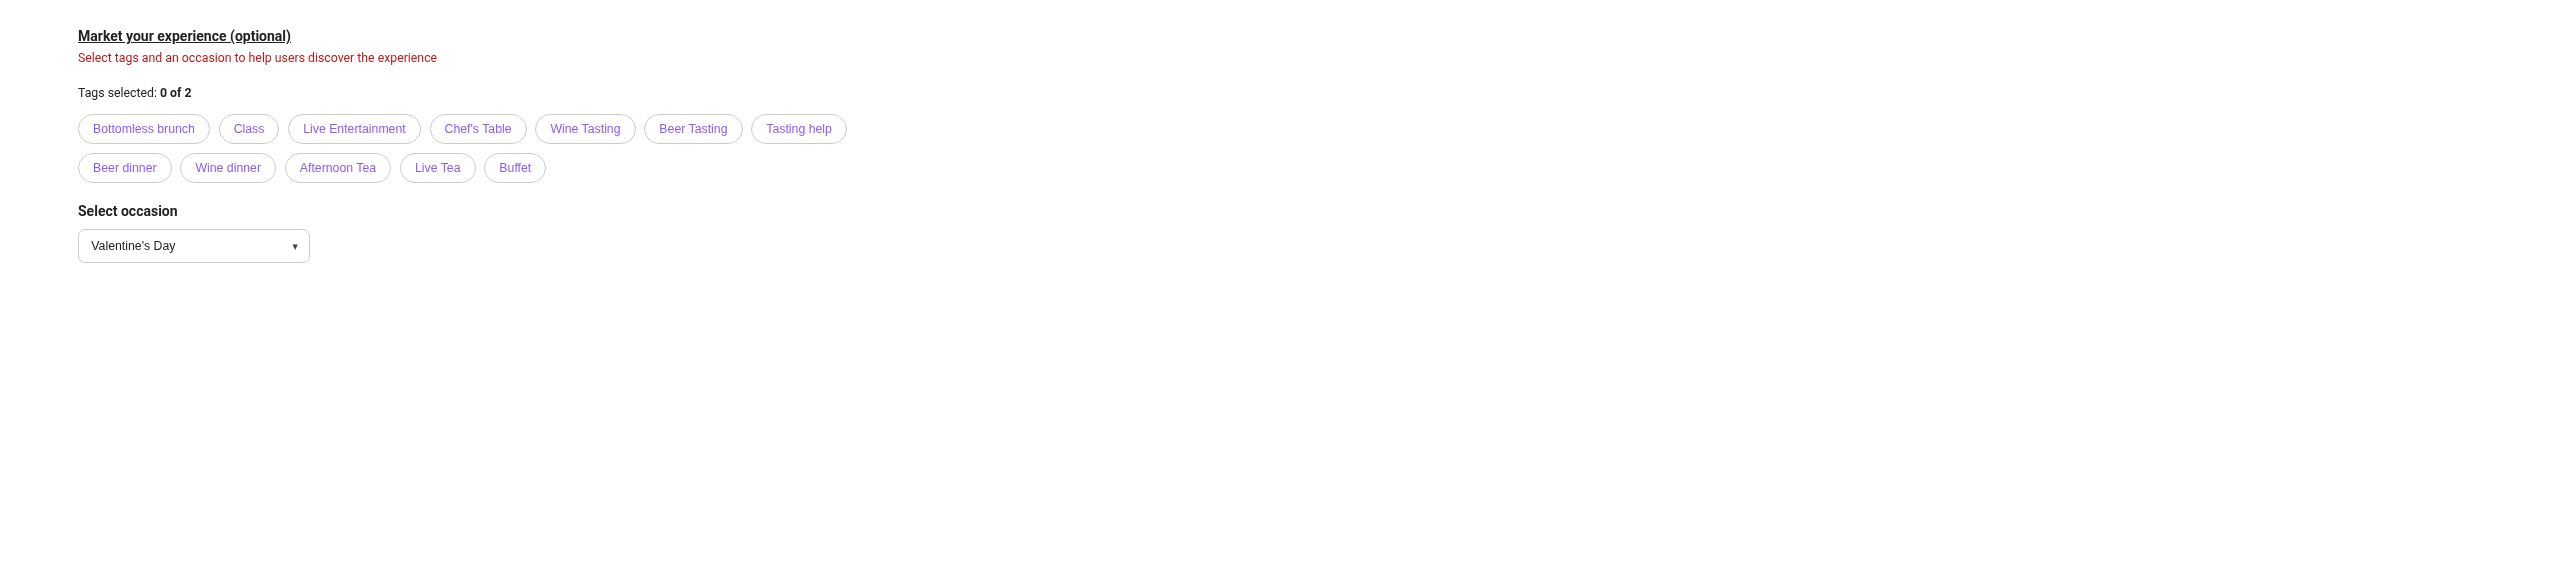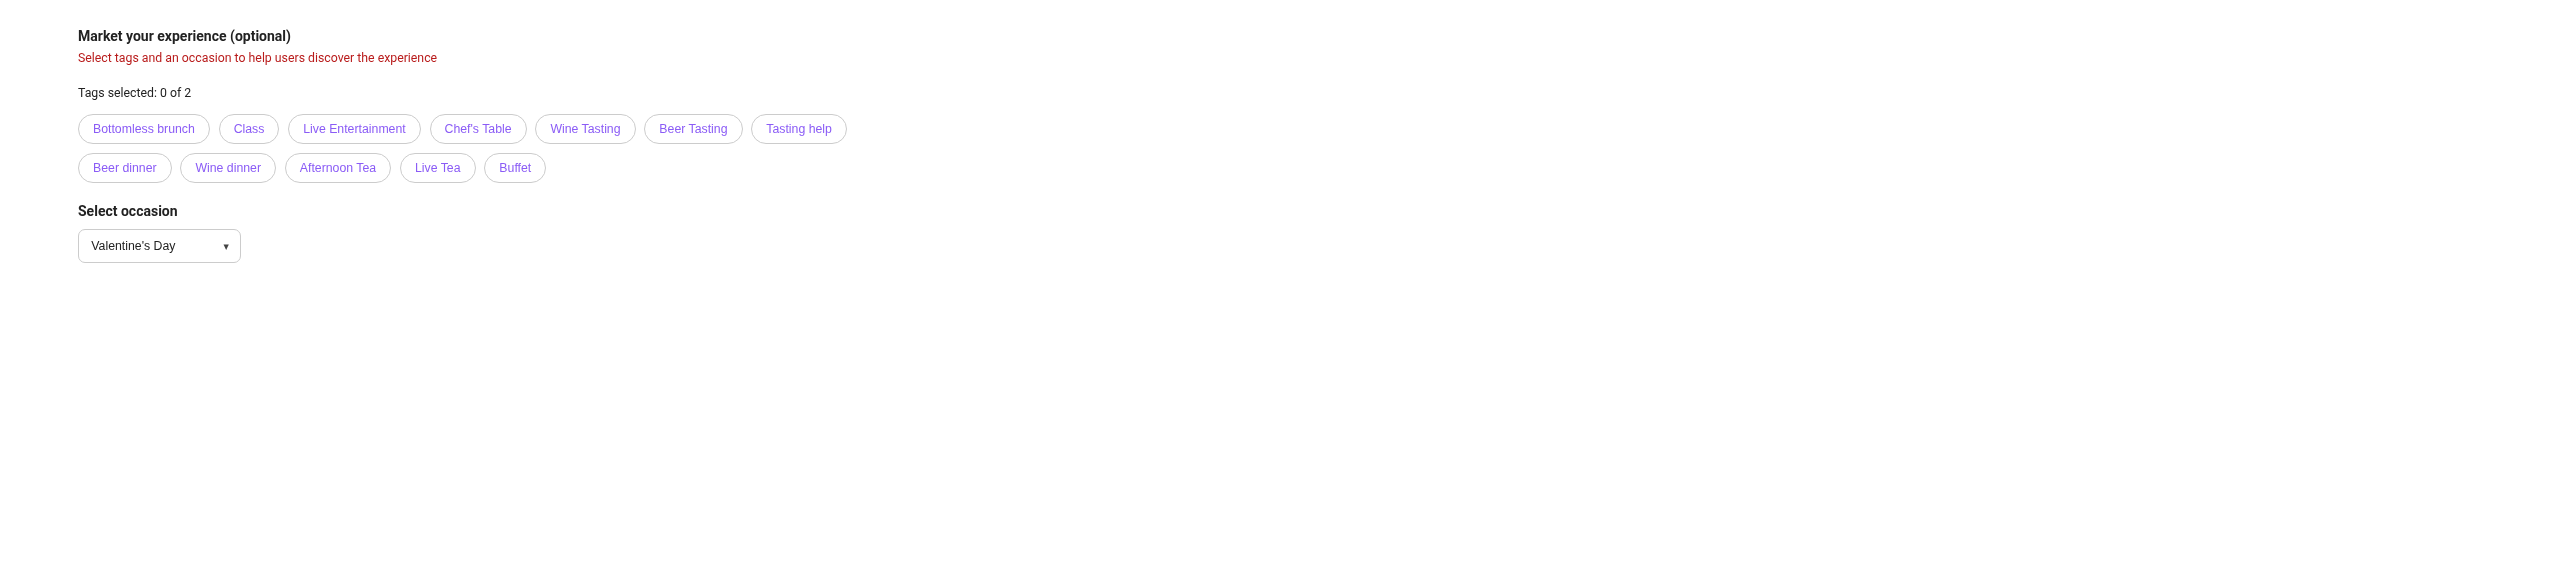--- a/index.html
+++ b/index.html
@@ -13,35 +13,36 @@
       background: #ffffff;
       color: #222222;
       font-size: 12.3px;
       padding: 28px 78px;
     }
 
     .section-title {
       font-size: 14px;
       font-weight: 700;
       margin-bottom: 7px;
+      text-decoration: underline;
     }
 
     .section-subtitle {
       font-size: 12.3px;
       color: #b91c1c;
       margin-bottom: 21px;
     }
 
     .tags-count {
       font-size: 12.3px;
       margin-bottom: 14px;
     }
 
     .tags-count strong {
-      font-weight: 400;
+      font-weight: 700;
     }
 
     .tags-row {
       display: flex;
       flex-wrap: wrap;
       gap: 8.8px;
       margin-bottom: 8.8px;
     }
 
     .tag-chip {
@@ -62,21 +63,21 @@
     .select-occasion-label {
       font-size: 14px;
       font-weight: 700;
       margin-top: 20px;
       margin-bottom: 10.6px;
     }
 
     .occasion-select-wrapper {
       position: relative;
       display: inline-block;
-      width: 163px;
+      width: 232px;
     }
 
     .occasion-select {
       width: 100%;
       padding: 8.8px 35px 8.8px 12.3px;
       border: 1.3px solid #cccccc;
       border-radius: 7px;
       font-size: 12.3px;
       color: #222222;
       background: #ffffff;

